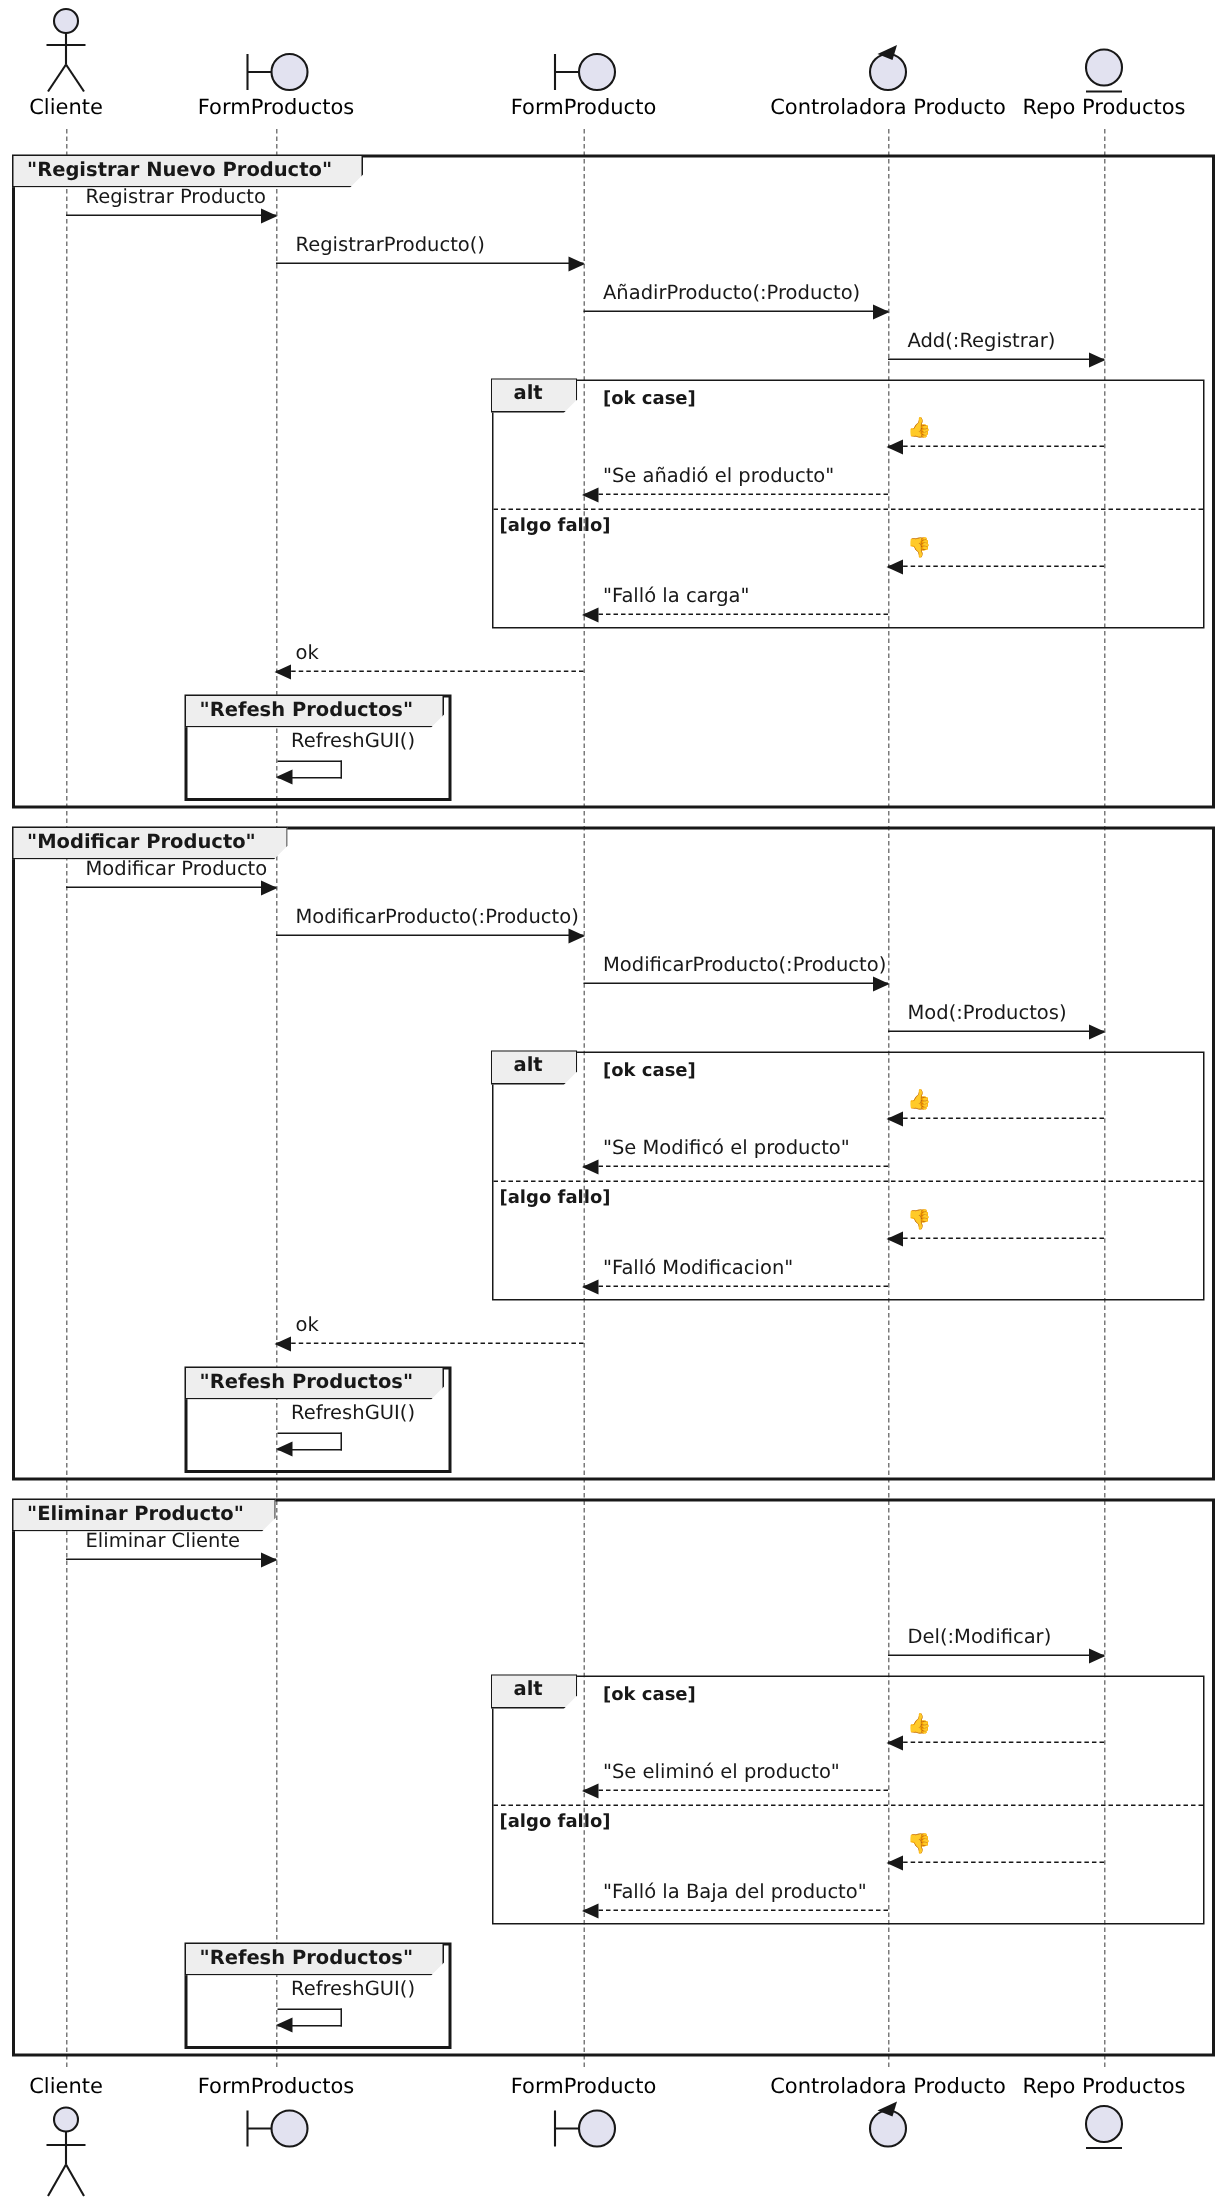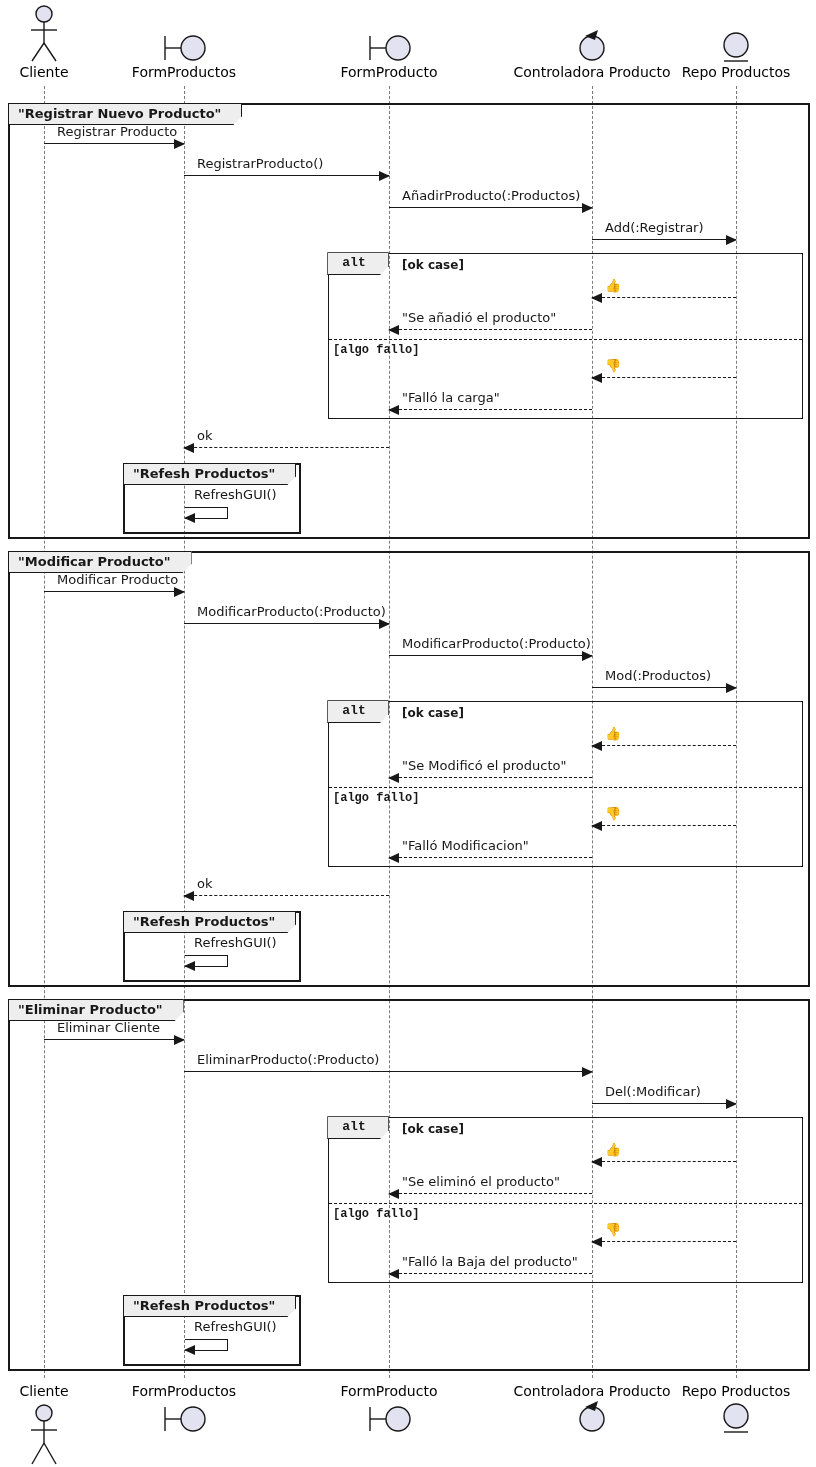--- a/index.html
+++ b/index.html
@@ -5,21 +5,21 @@
   html,body{margin:0;padding:0;background:#fff;}
   .canvas{position:relative;width:816px;height:1467px;background:#FFFFFF;
           font-family:"DejaVu Sans","Liberation Sans",sans-serif;color:#181818;overflow:hidden;}
   .lifeline{position:absolute;width:0;border-left:1px dashed #7a7a7a;top:86px;height:1292px;}
   .pname{position:absolute;transform:translateX(-50%);font-size:14px;white-space:nowrap;color:#000000;}
   .picon{position:absolute;}
   .frame{position:absolute;border:2px solid #181818;background:transparent;}
   .ftab{position:absolute;left:-2px;top:-2px;background:#EEEEEE;border:1.6px solid #181818;
         font-weight:bold;font-size:13px;line-height:17px;padding:1px 20px 2px 9px;white-space:nowrap;
         clip-path:polygon(0 0,100% 0,100% calc(100% - 9px),calc(100% - 9px) 100%,0 100%);}
-  .altframe{position:absolute;border:1.7px solid #181818;background:transparent;font-family:Liberation Mono, monospace;}
+  .altframe{position:absolute;border:1.7px solid #181818;background:transparent;}
   .alttab{position:absolute;left:-1.7px;top:-1.7px;background:#EEEEEE;border:1.6px solid #181818;
         font-weight:bold;font-size:13px;line-height:16px;padding:2px 22px 3px 14px;
         clip-path:polygon(0 0,100% 0,100% calc(100% - 9px),calc(100% - 9px) 100%,0 100%);}
   .guard{position:absolute;font-size:12px;font-weight:bold;white-space:nowrap;}
   .divider{position:absolute;left:0;right:0;border-top:1.4px dashed #181818;}
   .msg{position:absolute;height:22px;}
   .msg .lbl{position:absolute;left:13px;bottom:5px;font-size:13px;white-space:nowrap;}
   .msg .ln{position:absolute;left:0;right:0;bottom:0;border-top:1.3px solid #181818;}
   .msg.dashed .ln{border-top:1.3px dashed #181818;}
   .ah{position:absolute;bottom:-5px;width:0;height:0;border-top:5px solid transparent;border-bottom:5px solid transparent;}
@@ -94,21 +94,21 @@
     <div class="lbl">Registrar Producto</div>
     <div class="ln"></div>
       <div class="ah r"></div>
   </div>
   <div class="msg" style="left:184px;top:154px;width:205px;">
     <div class="lbl">RegistrarProducto()</div>
     <div class="ln"></div>
       <div class="ah r"></div>
   </div>
   <div class="msg" style="left:389px;top:186px;width:203px;">
-    <div class="lbl">AñadirProducto(:Productos)</div>
+    <div class="lbl">AñadirProducto(:Producto)</div>
     <div class="ln"></div>
       <div class="ah r"></div>
   </div>
   <div class="msg" style="left:592px;top:218px;width:144px;">
     <div class="lbl">Add(:Registrar)</div>
     <div class="ln"></div>
       <div class="ah r"></div>
   </div>
 
   <div class="altframe" style="left:328px;top:253px;width:473px;height:164px;">
@@ -219,25 +219,20 @@
     <div class="loop"></div>
     <div class="ah"></div>
   </div>
 
   <div class="frame" style="left:8px;top:999px;width:798px;height:368px;">
     <div class="ftab">"Eliminar Producto"</div>
   </div>
 
   <div class="msg" style="left:44px;top:1018px;width:140px;">
     <div class="lbl">Eliminar Cliente</div>
-    <div class="ln"></div>
-      <div class="ah r"></div>
-  </div>
-  <div class="msg" style="left:184px;top:1050px;width:408px;">
-    <div class="lbl">EliminarProducto(:Producto)</div>
     <div class="ln"></div>
       <div class="ah r"></div>
   </div>
   <div class="msg" style="left:592px;top:1082px;width:144px;">
     <div class="lbl">Del(:Modificar)</div>
     <div class="ln"></div>
       <div class="ah r"></div>
   </div>
 
   <div class="altframe" style="left:328px;top:1117px;width:473px;height:164px;">

